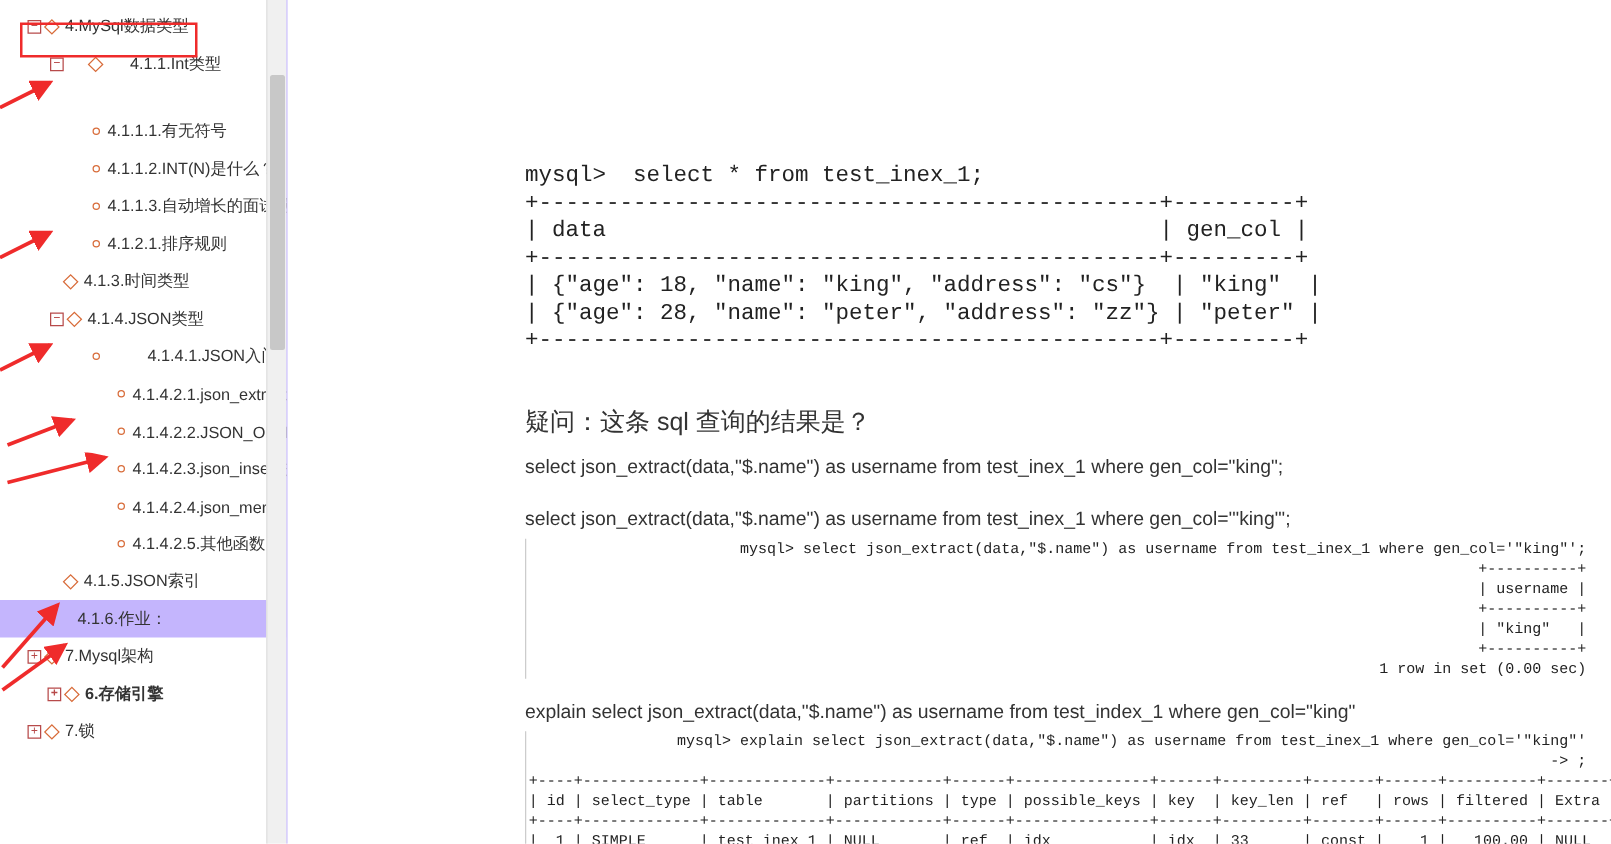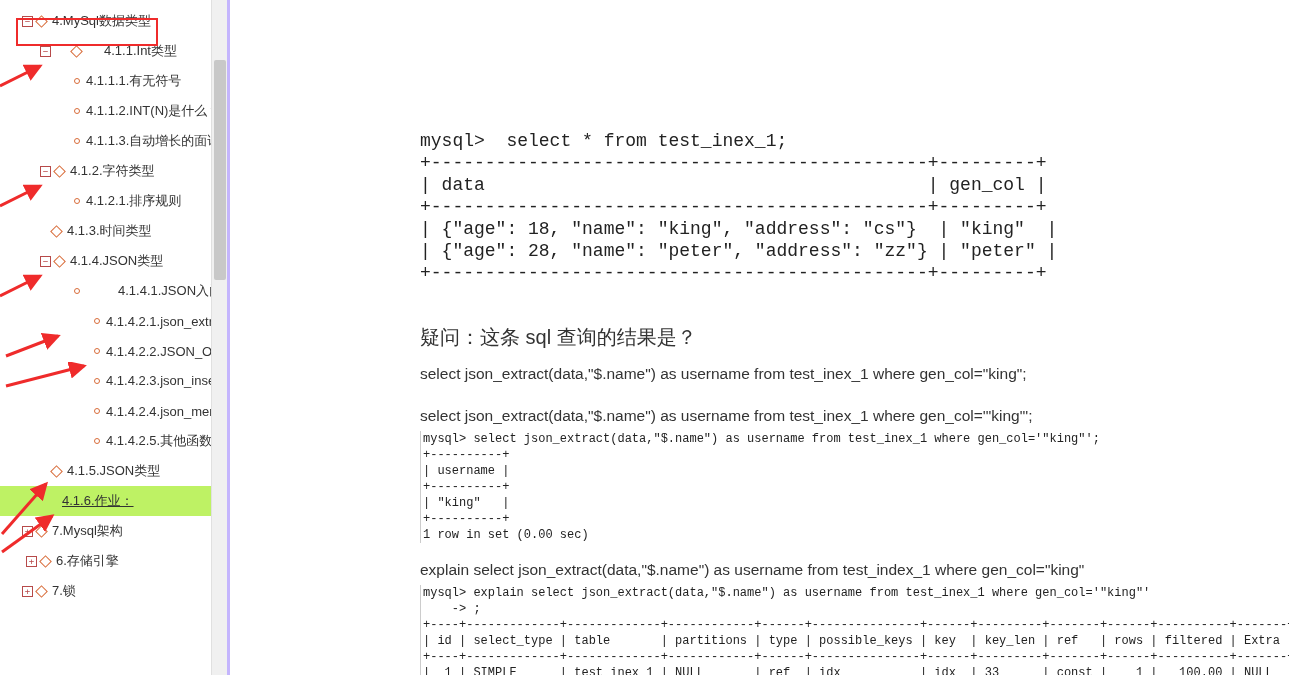--- a/index.html
+++ b/index.html
@@ -14,21 +14,21 @@
     overflow: hidden;
     position: relative;
   }
   .sidebar {
     position: absolute;
     left: 0;
     top: 0;
     width: 230px;
     height: 100%;
     background: #fff;
-    border-right: 3px solid #c4b5fd;
+    border-right: 1px solid #c4b5fd;
   }
   .scrollbar {
     position: absolute;
     right: 0;
     top: 0;
     width: 16px;
     height: 100%;
     background: #f0f0f0;
     border-left: 1px solid #e0e0e0;
   }
@@ -44,21 +44,21 @@
   .tree { padding: 6px 0 0 0; }
   .tree-row {
     display: flex;
     align-items: center;
     height: 30px;
     white-space: nowrap;
     overflow: hidden;
     padding-right: 4px;
     cursor: pointer;
   }
-  .tree-row.selected { background: #bef264; text-decoration: underline; }
+  .tree-row.selected { background: #c4b5fd; }
   .toggle {
     width: 11px;
     height: 11px;
     border: 1px solid #b74a4a;
     display: inline-flex;
     align-items: center;
     justify-content: center;
     font-size: 9px;
     line-height: 9px;
     color: #b74a4a;
@@ -134,104 +134,99 @@
   .stmt {
     font-size: 15.5px;
     color: #333;
     margin: 0 0 24px 170px;
   }
   .stmt2 {
     font-size: 15.5px;
     color: #333;
     margin: 0 0 4px 170px;
   }
-  .small-wrap { margin-left: 170px; }
+  .small-wrap { margin-left: 170px; text-align: right; }
 </style>
 </head>
 <body>
 
 <div class="sidebar">
   <div class="tree" id="tree">
       <div class="tree-row" style="padding-left: 22px;">
         <span class="toggle expanded"></span>
         <span class="diamond"></span>
         <span class="label">4.MySql数据类型</span>
       </div>
       <div class="tree-row" style="padding-left: 40px; gap: 17px;">
         <span class="toggle expanded"></span>
         <span class="diamond"></span>
         <span class="label">4.1.1.Int类型</span>
       </div>
+      <div class="tree-row" style="padding-left: 74px; margin-top: 24px;">
+        <span class="bullet"></span>
+        <span class="label">4.1.1.1.有无符号</span>
+      </div>
       <div class="tree-row" style="padding-left: 74px;">
         <span class="bullet"></span>
-        <span class="label">4.1.1.1.有无符号</span>
+        <span class="label">4.1.1.2.INT(N)是什么？</span>
       </div>
       <div class="tree-row" style="padding-left: 74px;">
         <span class="bullet"></span>
-        <span class="label">4.1.1.2.INT(N)是什么？</span>
+        <span class="label">4.1.1.3.自动增长的面试题</span>
       </div>
       <div class="tree-row" style="padding-left: 74px;">
         <span class="bullet"></span>
-        <span class="label">4.1.1.3.自动增长的面试题</span>
+        <span class="label">4.1.2.1.排序规则</span>
+      </div>
+      <div class="tree-row" style="padding-left: 52px;">
+        <span class="diamond"></span>
+        <span class="label">4.1.3.时间类型</span>
       </div>
       <div class="tree-row" style="padding-left: 40px;">
         <span class="toggle expanded"></span>
         <span class="diamond"></span>
-        <span class="label">4.1.2.字符类型</span>
-      </div>
-      <div class="tree-row" style="padding-left: 74px;">
-        <span class="bullet"></span>
-        <span class="label">4.1.2.1.排序规则</span>
+        <span class="label">4.1.4.JSON类型</span>
+      </div>
+      <div class="tree-row" style="padding-left: 74px; gap: 32px;">
+        <span class="bullet"></span>
+        <span class="label">4.1.4.1.JSON入门</span>
+      </div>
+      <div class="tree-row" style="padding-left: 94px;">
+        <span class="bullet"></span>
+        <span class="label">4.1.4.2.1.json_extract</span>
+      </div>
+      <div class="tree-row" style="padding-left: 94px;">
+        <span class="bullet"></span>
+        <span class="label">4.1.4.2.2.JSON_OBJE</span>
+      </div>
+      <div class="tree-row" style="padding-left: 94px;">
+        <span class="bullet"></span>
+        <span class="label">4.1.4.2.3.json_insert 扌</span>
+      </div>
+      <div class="tree-row" style="padding-left: 94px;">
+        <span class="bullet"></span>
+        <span class="label">4.1.4.2.4.json_merge</span>
+      </div>
+      <div class="tree-row" style="padding-left: 94px;">
+        <span class="bullet"></span>
+        <span class="label">4.1.4.2.5.其他函数：</span>
       </div>
       <div class="tree-row" style="padding-left: 52px;">
         <span class="diamond"></span>
-        <span class="label">4.1.3.时间类型</span>
-      </div>
-      <div class="tree-row" style="padding-left: 40px;">
-        <span class="toggle expanded"></span>
-        <span class="diamond"></span>
-        <span class="label">4.1.4.JSON类型</span>
-      </div>
-      <div class="tree-row" style="padding-left: 74px; gap: 32px;">
-        <span class="bullet"></span>
-        <span class="label">4.1.4.1.JSON入门</span>
-      </div>
-      <div class="tree-row" style="padding-left: 94px;">
-        <span class="bullet"></span>
-        <span class="label">4.1.4.2.1.json_extract</span>
-      </div>
-      <div class="tree-row" style="padding-left: 94px;">
-        <span class="bullet"></span>
-        <span class="label">4.1.4.2.2.JSON_OBJE</span>
-      </div>
-      <div class="tree-row" style="padding-left: 94px;">
-        <span class="bullet"></span>
-        <span class="label">4.1.4.2.3.json_insert 扌</span>
-      </div>
-      <div class="tree-row" style="padding-left: 94px;">
-        <span class="bullet"></span>
-        <span class="label">4.1.4.2.4.json_merge</span>
-      </div>
-      <div class="tree-row" style="padding-left: 94px;">
-        <span class="bullet"></span>
-        <span class="label">4.1.4.2.5.其他函数：</span>
-      </div>
-      <div class="tree-row" style="padding-left: 52px;">
-        <span class="diamond"></span>
-        <span class="label">4.1.5.JSON类型</span>
+        <span class="label">4.1.5.JSON索引</span>
       </div>
       <div class="tree-row selected" style="padding-left: 62px;">
         <span class="label">4.1.6.作业：</span>
       </div>
       <div class="tree-row" style="padding-left: 22px;">
         <span class="toggle collapsed"></span>
         <span class="diamond"></span>
         <span class="label">7.Mysql架构</span>
       </div>
-      <div class="tree-row" style="padding-left: 26px;">
+      <div class="tree-row" style="padding-left: 38px; font-weight: bold;">
         <span class="toggle collapsed"></span>
         <span class="diamond"></span>
         <span class="label">6.存储引擎</span>
       </div>
       <div class="tree-row" style="padding-left: 22px;">
         <span class="toggle collapsed"></span>
         <span class="diamond"></span>
         <span class="label">7.锁</span>
       </div>
     </div>

